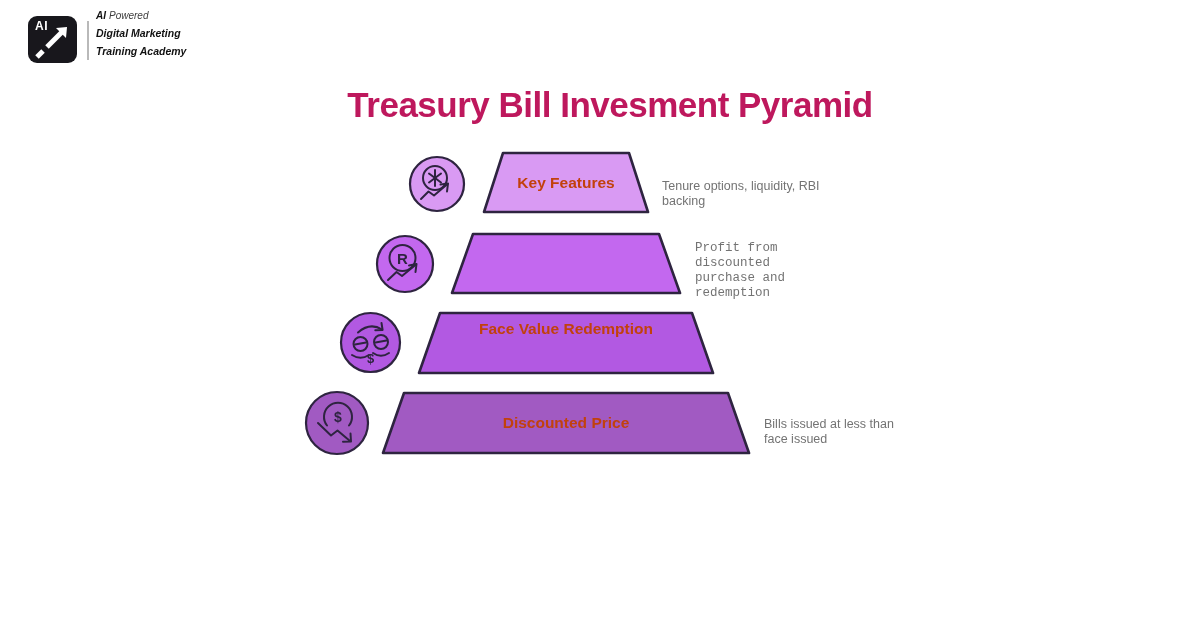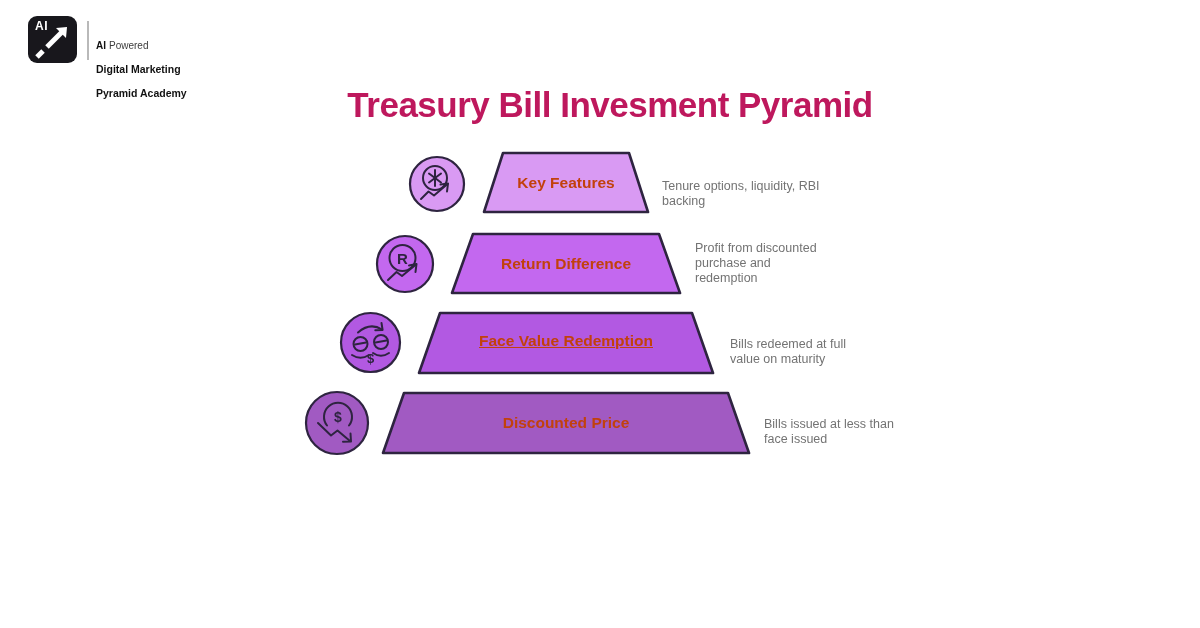--- a/index.html
+++ b/index.html
@@ -13,25 +13,25 @@
     position:absolute; left:28px; top:16px; width:49px; height:47px;
     background:#18171c; border-radius:9px;
   }
   .logo-monogram {
     position:absolute; left:7px; top:3px; color:#ffffff;
     font-size:12px; font-weight:bold; letter-spacing:0.5px;
   }
   .logo-divider {
     position:absolute; left:87px; top:21px; width:2px; height:39px; background:#b9b9b9;
   }
-  .brand-text { position:absolute; left:96px; top:40px; color:#111111; }
+  .brand-text { position:absolute; left:96px; top:10px; color:#111111;font-style:italic; }
   .brand-line1 { font-size:10px; color:#3c3c3c; }
   .brand-line1 .bold { font-weight:bold; color:#111111; }
   .brand-line1 .rest { margin-left:3px; }
-  .brand-line2, .brand-line3 { font-size:10.5px; font-weight:bold; color:#111111; margin-top:12px; }
+  .brand-line2, .brand-line3 { font-size:10.5px; font-weight:bold; color:#111111; margin-top:6px; }
 
   
   .page-title {
     position:absolute; left:210px; top:62px; width:800px; text-align:center;
     font-size:35px; font-weight:bold; color:#be185d; letter-spacing:-0.5px;
   }
 
   
   .tier-svg { position:absolute; }
   .tier-label {
@@ -57,21 +57,21 @@
       <line x1="19" y1="31" x2="35" y2="15" stroke="#ffffff" stroke-width="5"></line>
       <path d="M 28,12 L 39,11 L 38,22 Z" fill="#ffffff"></path>
     </svg>
   </div>
   <div class="logo-divider"></div>
   <div class="brand-text">
     <div class="brand-line1">
       <span class="bold">AI</span><span class="rest">Powered</span>
     </div>
     <div class="brand-line2">Digital Marketing</div>
-    <div class="brand-line3">Pyramid Academy</div>
+    <div class="brand-line3">Training Academy</div>
   </div>
 
   <h1 class="page-title">Treasury Bill Invesment Pyramid</h1>
 
   <svg class="icon-svg" style="left:408px; top:155px;" width="58" height="58" viewBox="0 0 58 58">
     <circle cx="29" cy="29" r="27" stroke="#2e2440" stroke-width="2.2" fill="#d99af3"></circle>
     <circle class="stroke" cx="27" cy="23" r="12"></circle>
     <line class="stroke" x1="27" y1="15" x2="27" y2="31"></line>
     <line class="stroke" x1="21" y1="18.5" x2="33" y2="27.5"></line>
     <line class="stroke" x1="21" y1="27.5" x2="33" y2="18.5"></line>
@@ -87,40 +87,38 @@
   <svg class="icon-svg" style="left:375px; top:234px;" width="60" height="60" viewBox="0 0 60 60">
     <circle cx="30" cy="30" r="28" stroke="#2e2440" stroke-width="2.2" fill="#c368ef"></circle>
     <circle class="stroke" cx="27.5" cy="24" r="13"></circle>
     <text class="glyph-text" x="27.5" y="29.5" font-size="15" text-anchor="middle">R</text>
     <polyline class="stroke" points="13,46 21.5,38 27,42 41,30.5"></polyline>
     <path class="stroke" d="M 34,31.5 L 41.5,30 L 40.5,38"></path>
   </svg>
   <svg class="tier-svg" style="left:450px; top:232px;" width="232" height="63" viewBox="0 0 232 63">
     <path d="M 23,2 L 209,2 L 230,61 L 2,61 Z" stroke="#2e2440" stroke-width="2.6" stroke-linejoin="round" fill="#c368ef"></path>
   </svg>
-  <div class="tier-label" style="left:450px; top:232px; width:232px; height:63px;">Return Difference</div>
-  <div class="tier-desc" style="left:695px; top:241px; width:140px;">Profit from discounted purchase and redemption</div>
+  <div class="tier-desc" style="left:695px; top:241px; width:140px;font-family:Liberation Mono, monospace;">Profit from discounted purchase and redemption</div>
 
   <svg class="icon-svg" style="left:339px; top:311px;" width="63" height="63" viewBox="0 0 63 63">
     <circle cx="31.5" cy="31.5" r="29.5" stroke="#2e2440" stroke-width="2.2" fill="#b259e2"></circle>
     <circle class="stroke" cx="21.5" cy="33" r="7"></circle>
     <line class="stroke" x1="16" y1="33.5" x2="27" y2="31.5"></line>
     <circle class="stroke" cx="42" cy="31" r="7"></circle>
     <line class="stroke" x1="36.5" y1="31.5" x2="47.5" y2="29.5"></line>
     <path class="stroke" d="M 13,44 Q 21.5,49.5 30,44"></path>
     <path class="stroke" d="M 34,42 Q 42,47.5 50,42"></path>
     <path class="stroke" d="M 19,21.5 Q 31,11 43,18.5"></path>
     <path class="stroke" d="M 42.5,12 L 43.6,19 L 36.3,19.2"></path>
     <text class="glyph-text" x="31.5" y="52" font-size="13" text-anchor="middle">$</text>
   </svg>
   <svg class="tier-svg" style="left:417px; top:311px;" width="298" height="64" viewBox="0 0 298 64">
     <path d="M 23,2 L 275,2 L 296,62 L 2,62 Z" stroke="#2e2440" stroke-width="2.6" stroke-linejoin="round" fill="#b259e2"></path>
   </svg>
-  <div class="tier-label" style="left:417px; top:309px; width:298px; height:64px;text-decoration:underline;">Face Value Redemption</div>
-  <div class="tier-desc" style="left:730px; top:337px; width:140px;">Bills redeemed at full value on maturity</div>
+  <div class="tier-label" style="left:417px; top:297px; width:298px; height:64px;">Face Value Redemption</div>
 
   <svg class="icon-svg" style="left:304px; top:390px;" width="66" height="66" viewBox="0 0 66 66">
     <circle cx="33" cy="33" r="31" stroke="#2e2440" stroke-width="2.2" fill="#a15ac2"></circle>
     <path class="stroke" d="M 23,35.5 A 14,14 0 1 1 45,35.5"></path>
     <text class="glyph-text" x="34" y="31.5" font-size="14" text-anchor="middle">$</text>
     <polyline class="stroke" points="14,33 27,45.5 33.5,40.5 46,51"></polyline>
     <path class="stroke" d="M 46.5,43.5 L 47,51.5 L 39,51.8"></path>
   </svg>
   <svg class="tier-svg" style="left:381px; top:391px;" width="370" height="64" viewBox="0 0 370 64">
     <path d="M 23,2 L 347,2 L 368,62 L 2,62 Z" stroke="#2e2440" stroke-width="2.6" stroke-linejoin="round" fill="#a15ac2"></path>

